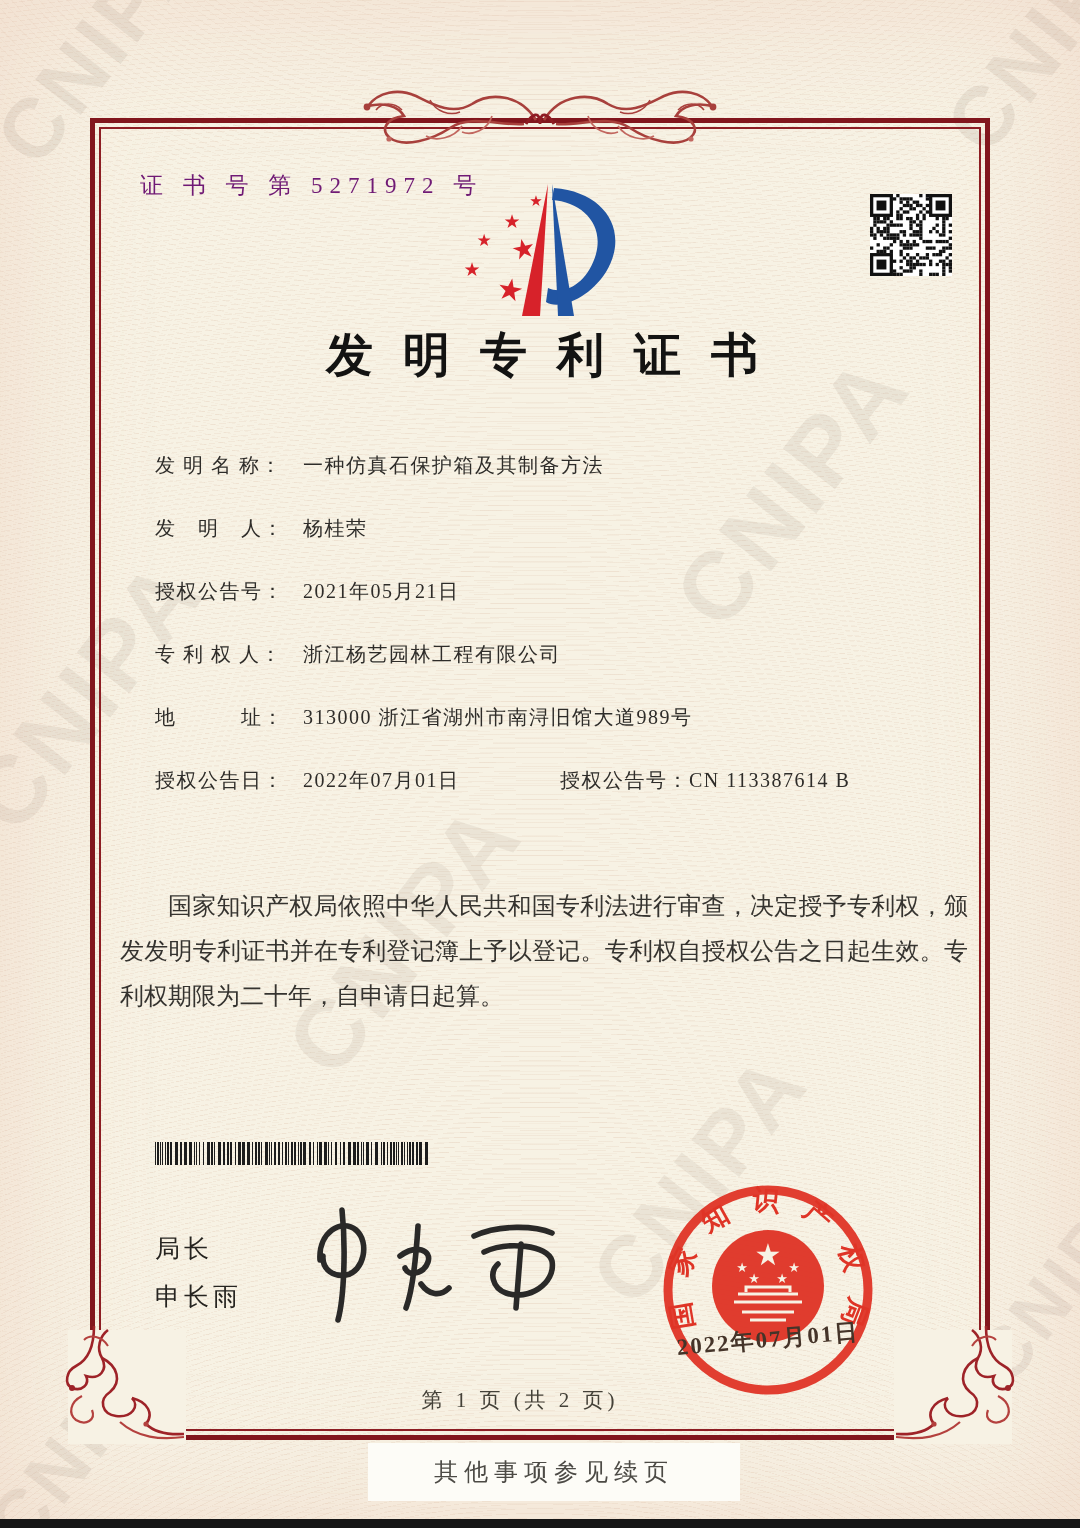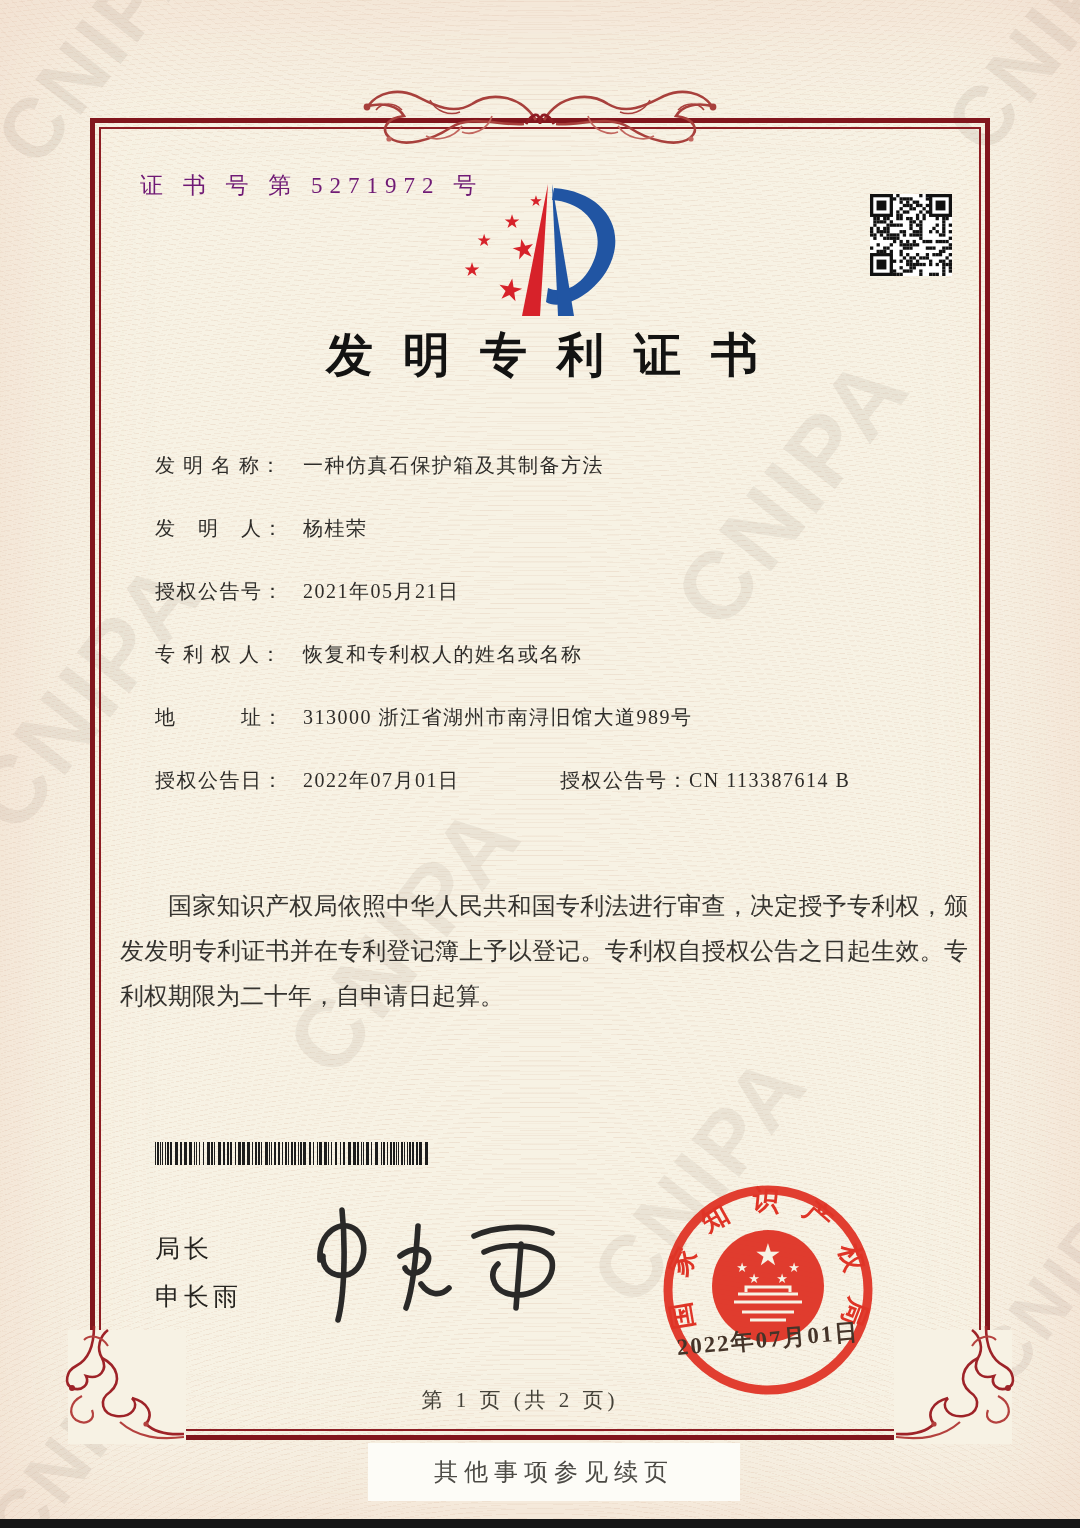--- a/index.html
+++ b/index.html
@@ -363,21 +363,21 @@
   <div class="row">
     <span class="lbl">发 明 名 称：</span><span>一种仿真石保护箱及其制备方法</span>
   </div>
   <div class="row">
     <span class="lbl">发　明　人：</span><span>杨桂荣</span>
   </div>
   <div class="row">
     <span class="lbl">授权公告号：</span><span>2021年05月21日</span>
   </div>
   <div class="row">
-    <span class="lbl">专 利 权 人：</span><span>恢复和专利权人的姓名或名称</span>
+    <span class="lbl">专 利 权 人：</span><span>浙江杨艺园林工程有限公司</span>
   </div>
   <div class="row">
     <span class="lbl">地　　　址：</span><span>313000 浙江省湖州市南浔旧馆大道989号</span>
   </div>
   <div class="row">
     <span class="lbl">授权公告日：</span><span>2022年07月01日</span>
     <span class="pair2">
       <span>授权公告号：</span><span>CN 113387614 B</span>
     </span>
   </div>

